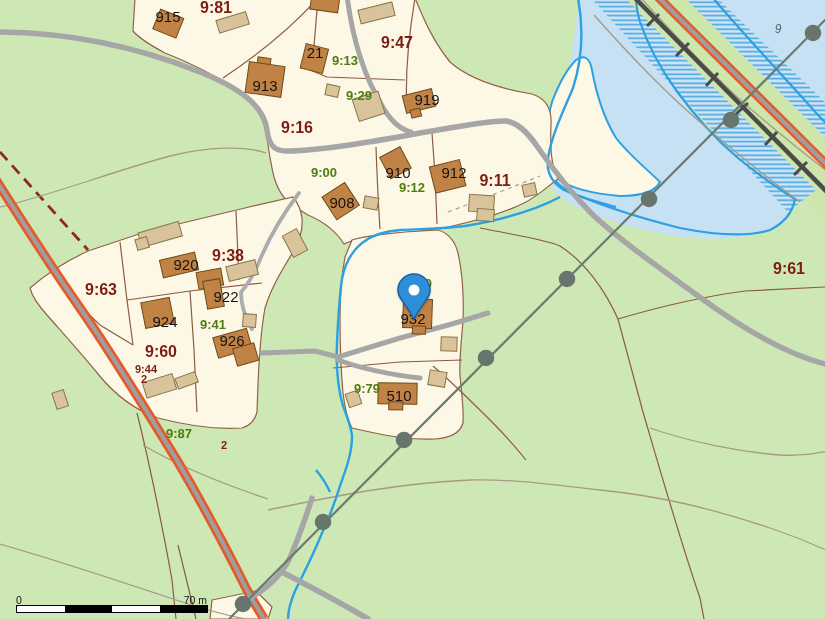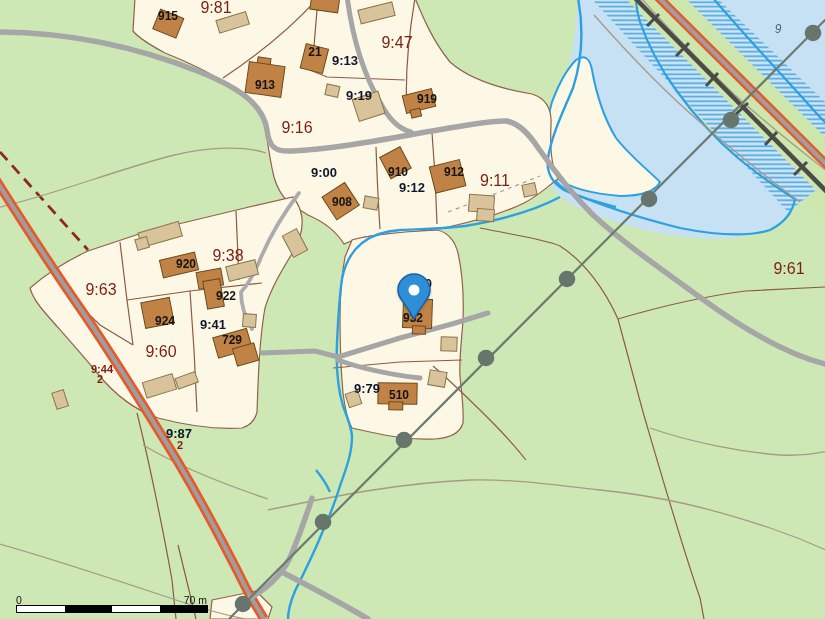--- a/index.html
+++ b/index.html
@@ -1,23 +1,23 @@
 <!DOCTYPE html>
 <html><head>
 <meta charset="utf-8">
 <style>
   html,body{margin:0;padding:0;background:#e8e8e8;}
   #stage{position:relative;width:825px;height:619px;overflow:hidden;
          font-family:"Liberation Sans",sans-serif;background:#cde8b4;}
   #mapsvg{position:absolute;left:0;top:0;}
   .lb{position:absolute;transform:translate(-50%,-50%);white-space:nowrap;line-height:1;}
-  .pl{color:#7d1d12;font-size:16px;font-weight:400;}
-  .pm{color:#0f172a;font-size:13px;font-weight:700;}
-  .ps{color:#7d1d12;font-size:11px;font-weight:700;}
-  .bl{color:#141414;font-size:12px;font-weight:700;}
+  .pl{color:#7d1d12;font-size:16px;font-weight:700;}
+  .pm{color:#4d7c0f;font-size:13px;font-weight:700;}
+  .ps{color:#7d1d12;font-size:11px;font-weight:700;margin-left:44px;}
+  .bl{color:#141414;font-size:15px;font-weight:400;}
   .gi{color:#55606a;font-size:12px;font-style:italic;font-weight:400;}
   .attr{position:absolute;right:33px;bottom:6px;font-size:11px;color:#222;}
   .pin{position:absolute;left:394px;top:269px;filter:drop-shadow(0 1px 1px rgba(0,0,0,.25));cursor:pointer;}
   .sb{position:absolute;left:16px;top:605px;width:190px;height:6px;border:1px solid #000;
       display:flex;background:#fff;}
   .sb span{flex:1;}
   .sb span:nth-child(2),.sb span:nth-child(4){background:#000;}
   .sb0{position:absolute;left:16px;top:594px;font-size:10.5px;color:#111;}
   .sb70{position:absolute;left:207px;top:594px;font-size:10.5px;color:#111;transform:translateX(-100%);text-align:right;}
 </style>
@@ -215,21 +215,21 @@
     <g transform="rotate(1 398 394)">
           <rect x="378" y="383" width="39" height="21"></rect>
           <rect x="389" y="402" width="14" height="8"></rect>
         </g>
   </g>
 </svg>
 
 <div class="lb pl" style="left:216px;top:8px">9:81</div>
 <div class="lb pl" style="left:397px;top:43px">9:47</div>
 <div class="lb pm" style="left:345px;top:60px">9:13</div>
-<div class="lb pm" style="left:359px;top:95px">9:19</div>
+<div class="lb pm" style="left:359px;top:95px">9:29</div>
 <div class="lb pl" style="left:297px;top:128px">9:16</div>
 <div class="lb pm" style="left:324px;top:172px">9:00</div>
 <div class="lb pm" style="left:412px;top:187px">9:12</div>
 <div class="lb pl" style="left:495px;top:181px">9:11</div>
 <div class="lb pl" style="left:228px;top:256px">9:38</div>
 <div class="lb pl" style="left:101px;top:290px">9:63</div>
 <div class="lb pm" style="left:213px;top:324px">9:41</div>
 <div class="lb pl" style="left:161px;top:352px">9:60</div>
 <div class="lb ps" style="left:102px;top:369px">9:44</div>
 <div class="lb ps" style="left:100px;top:379px">2</div>
@@ -242,21 +242,21 @@
 <div class="lb bl" style="left:168px;top:16px">915</div>
 <div class="lb bl" style="left:315px;top:52px">21</div>
 <div class="lb bl" style="left:265px;top:85px">913</div>
 <div class="lb bl" style="left:427px;top:99px">919</div>
 <div class="lb bl" style="left:342px;top:202px">908</div>
 <div class="lb bl" style="left:398px;top:172px">910</div>
 <div class="lb bl" style="left:454px;top:172px">912</div>
 <div class="lb bl" style="left:186px;top:264px">920</div>
 <div class="lb bl" style="left:226px;top:296px">922</div>
 <div class="lb bl" style="left:165px;top:321px">924</div>
-<div class="lb bl" style="left:232px;top:340px">729</div>
+<div class="lb bl" style="left:232px;top:340px">926</div>
 <div class="lb bl" style="left:413px;top:318px">932</div>
 <div class="lb bl" style="left:399px;top:395px">510</div>
 
 <div class="lb gi" style="left:778px;top:29px">9</div>
 
 <svg class="pin" width="40" height="52">
   <path d="M20,50 C12,34 4,30 4,21 A16,16 0 1 1 36,21 C36,30 28,34 20,50 Z" fill="#2e8fd8" stroke="#1a5fa8" stroke-width="1.5"></path>
   <circle cx="20" cy="21" r="5.5" fill="#ffffff"></circle>
 </svg>
 

